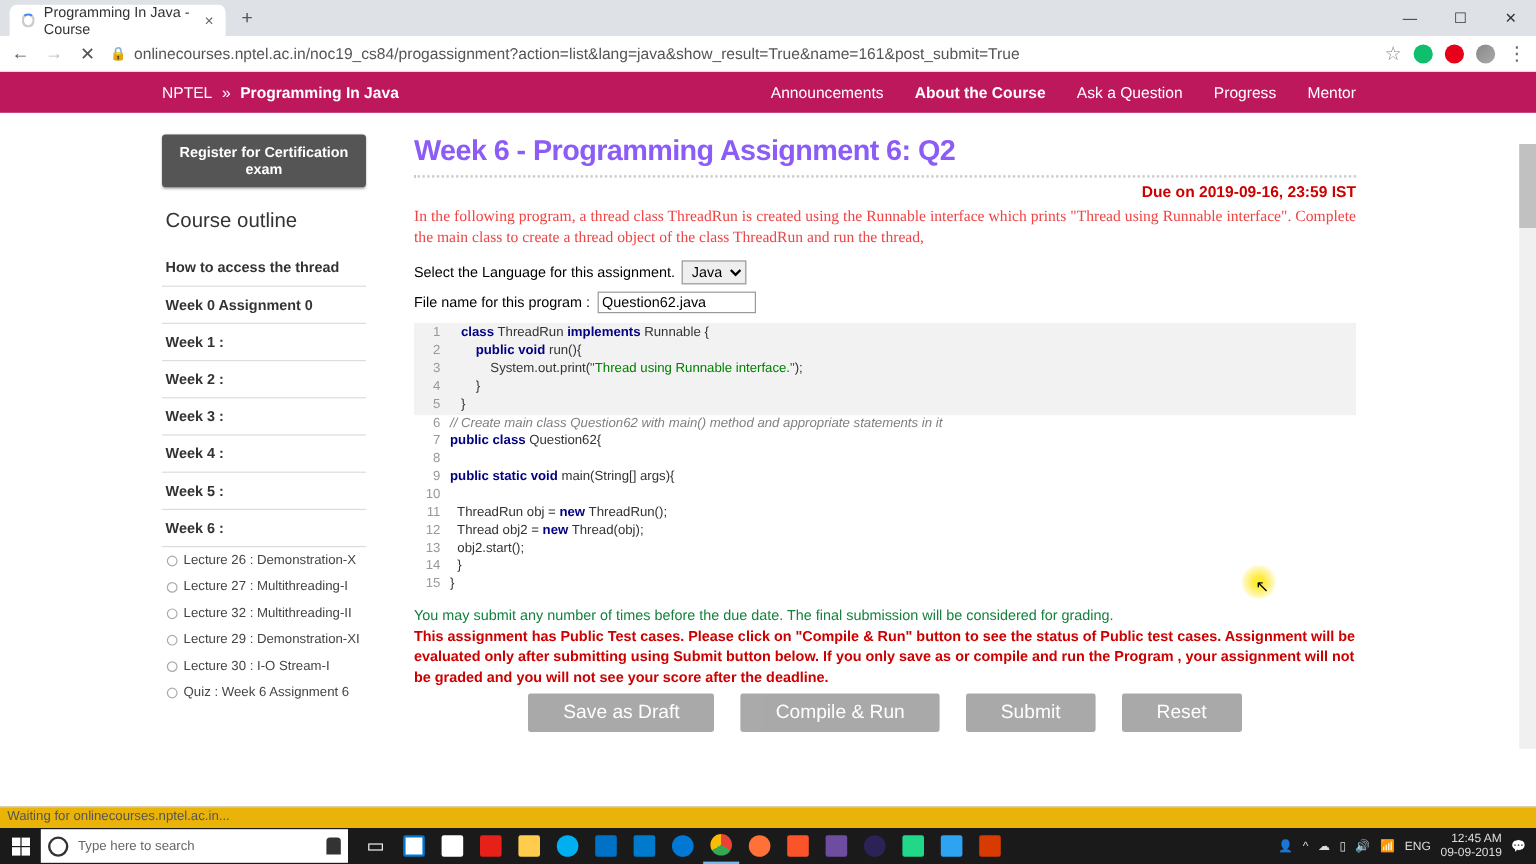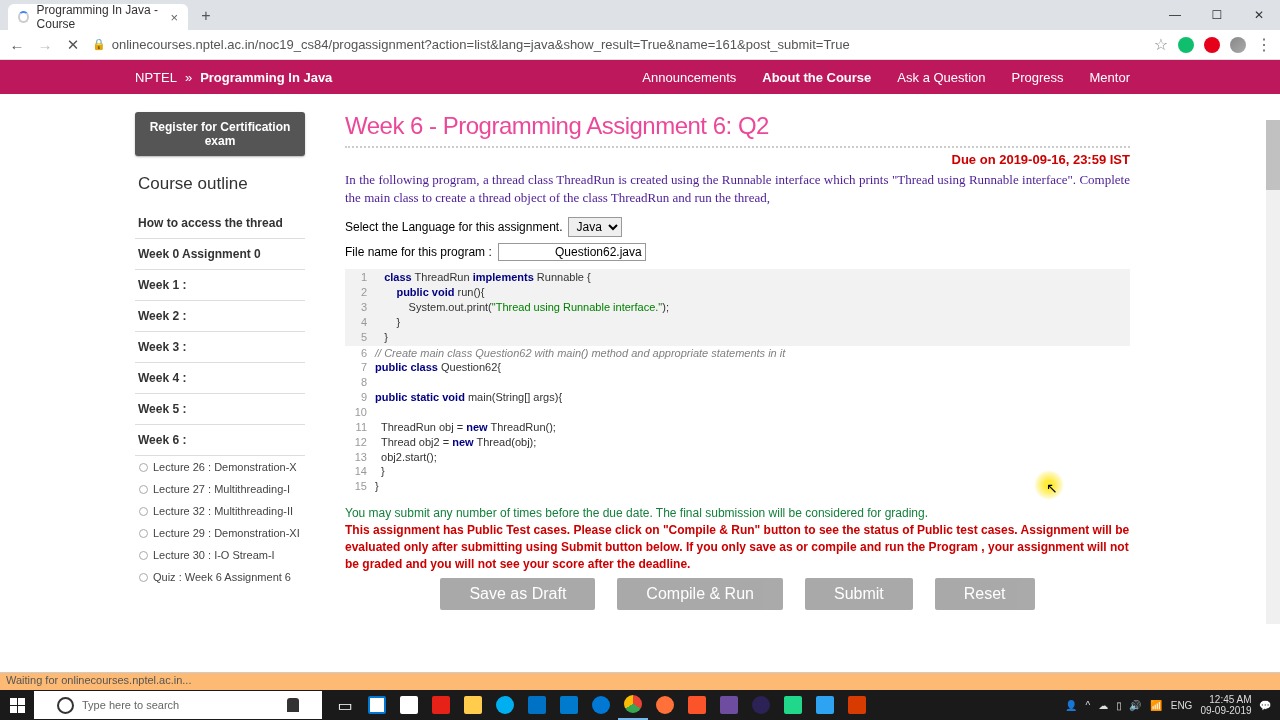--- a/index.html
+++ b/index.html
@@ -37,27 +37,27 @@
 
 .content { display:flex; padding:18px 150px 0 135px; gap:40px; }
 .sidebar { width:170px; flex-shrink:0; }
 .reg-btn { background:#555; color:#fff; font-size:12px; text-align:center; padding:8px 6px; border-radius:3px; font-weight:bold; box-shadow:0 1px 2px rgba(0,0,0,.3); }
 .outline-title { font-size:17px; color:#333; margin:18px 0 14px 3px; }
 .side-item { font-size:12px; color:#333; padding:8px 3px; border-bottom:1px solid #ddd; font-weight:bold; }
 .lecture { font-size:11px; color:#444; padding:5px 0 5px 18px; position:relative; }
 .lecture::before { content:""; width:7px; height:7px; border:1px solid #aaa; border-radius:50%; position:absolute; left:4px; top:7px; }
 
 .main { flex:1; }
-.title { font-size:24px; font-weight:normal; color:#ec4899; letter-spacing:-0.5px; }
+.title { font-size:24px; font-weight:bold; color:#8b5cf6; letter-spacing:-0.5px; }
 .dotline { border-bottom:2px dotted #ccc; margin:6px 0 4px; }
 .due { text-align:right; color:#c00; font-weight:bold; font-size:13px; margin-bottom:4px; }
-.desc { font-size:13px; color:#4c1d95; line-height:1.4; text-align:justify; font-family:Georgia,serif; }
+.desc { font-size:13px; color:#ef4444; line-height:1.4; text-align:justify; font-family:Georgia,serif; }
 .selrow { font-size:12px; margin-top:10px; display:flex; align-items:center; gap:6px; }
 .selrow select,.selrow input { font-size:12px; border:1px solid #999; padding:1px 3px; }
-.fn-input { width:148px;text-align:right; }
+.fn-input { width:132px; }
 
 .code-area { margin-top:8px; font-family:Consolas,monospace; font-size:11px; line-height:1.35; }
 .gray-bg { background:#f2f2f2; padding:1px 0; }
 .cline { display:flex; }
 .lno { width:30px; text-align:right; color:#999; padding-right:8px; flex-shrink:0; user-select:none; }
 .ctext { white-space:pre; color:#333; }
 .kw { color:#000080; font-weight:bold; }
 .str { color:#008000; }
 .cmt { color:#808080; font-style:italic; }
 
@@ -65,26 +65,26 @@
 .red-note { font-size:12px; color:#c00; font-weight:bold; line-height:1.4; margin-top:2px; }
 
 .btn-row { display:flex; gap:22px; justify-content:center; margin-top:6px; }
 .btn-gray { background:#555; color:#fff; font-size:16px; padding:7px 29px; border-radius:2px; opacity:0.5; }
 
 
 .cursor-hl { position:absolute; width:30px; height:30px; background:radial-gradient(circle,#ffeb3b 20%,rgba(255,235,59,.3) 60%, transparent 70%); border-radius:50%; left:1034px; top:410px; }
 .cursor-ptr { position:absolute; left:1046px; top:420px; font-size:14px; color:#000; }
 
 
-.status { height:18px; background:#fdba74; border-top:1px solid #ccc; font-size:11px; color:#555; padding:1px 6px; }
+.status { height:18px; background:#eab308; border-top:1px solid #ccc; font-size:11px; color:#555; padding:1px 6px; }
 .taskbar { height:30px; background:#1a1a1a; display:flex; align-items:center; color:#fff; font-size:11px; }
 .tb-start { width:34px; height:30px; background:#1a1a1a; display:flex; align-items:center; justify-content:center; }
 .win-logo { width:15px; height:15px; display:grid; grid-template-columns:1fr 1fr; grid-template-rows:1fr 1fr; gap:1px; }
 .win-logo div { background:#fff; }
-.search-box { background:#fff; color:#666; height:28px; width:288px; display:flex; align-items:center; padding:0 23px; gap:8px; margin-right:4px;}
+.search-box { background:#fff; color:#666; height:28px; width:256px; display:flex; align-items:center; padding:0 6px; gap:8px; margin-right:4px;}
 .search-box .circ { width:17px; height:17px; border:2px solid #333; border-radius:50%; }
 .mic { margin-left:auto; width:12px; height:14px; background:#333; border-radius:3px 3px 0 0; }
 .tb-icons { display:flex; gap:2px; align-items:center; margin-left:4px;}
 .tb-ico { width:30px; height:30px; display:flex; align-items:center; justify-content:center; font-size:16px; }
 .sq { width:18px; height:18px; border-radius:2px; }
 .tb-right { margin-left:auto; display:flex; align-items:center; gap:8px; padding-right:8px; color:#ddd; font-size:10px;}
 .tb-right .sm { font-size:10px; }
 .clock { text-align:right; line-height:1.1; }
 .scrollbar { position:absolute; right:0; top:60px; width:14px; height:calc(100% - 60px - 18px - 30px); background:#f0f0f0; }
 .thumb { width:100%; height:70px; background:#c1c1c1; position:absolute; top:0; }

